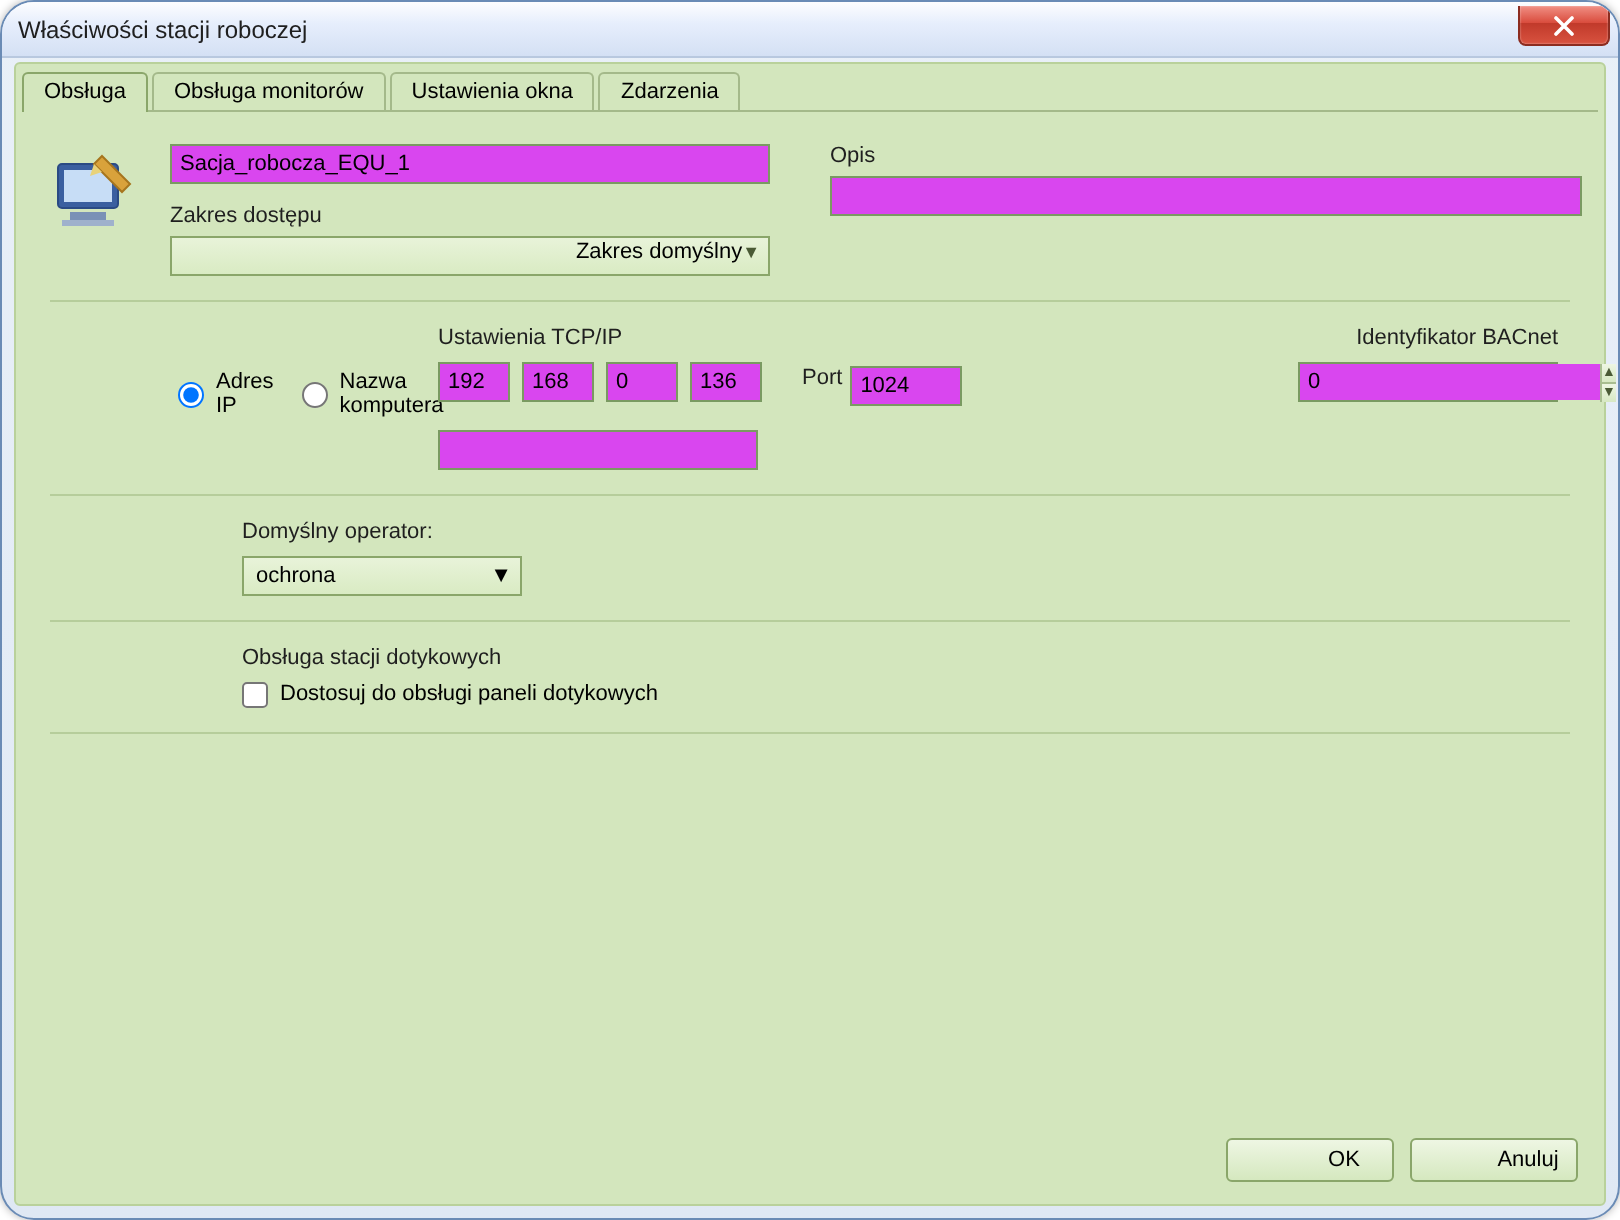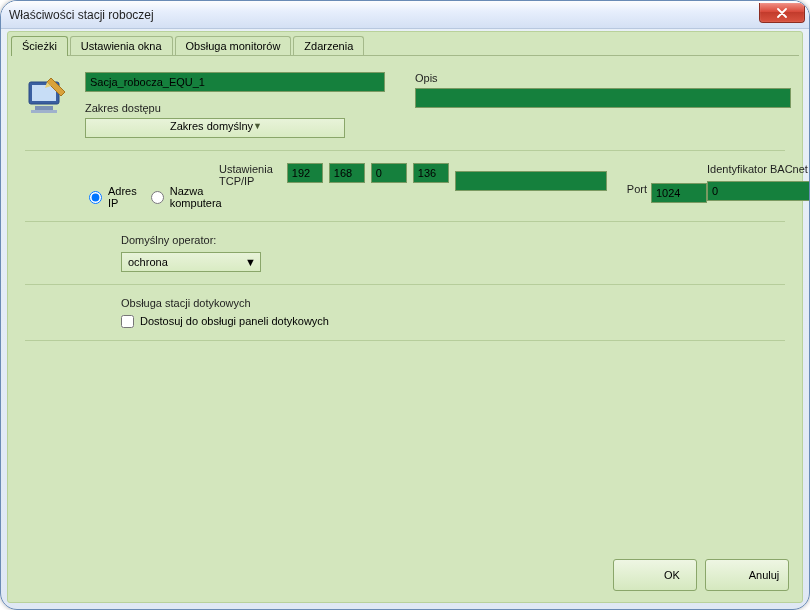--- a/index.html
+++ b/index.html
@@ -73,46 +73,46 @@
   }
   .row { display:flex; align-items: flex-start; }
   .workstation-icon {
     width:48px; height:48px; margin-right:16px;
     display:flex; align-items:center; justify-content:center;
   }
   .form-col { flex:1; display:flex; gap: 30px; }
   .col { display:flex; flex-direction:column; gap:2px; }
   .label { color:#1f1f1f; margin-bottom:2px; }
   input[type=text], .select, .spin {
-    height:20px; border:1px solid #7a9a62; background:#15803d;
+    height:20px; border:1px solid #7a9a62; background:#d946ef;
     padding: 2px 4px; font-size:11px;
   }
   .name-input { width:300px; }
   .desc-input { width:376px; }
   .select {
-    width:260px; display:flex; align-items:center; justify-content:center;
+    width:300px; display:flex; align-items:center; justify-content:flex-end;
     background: linear-gradient(#e8f3d9,#d9ebc3);
     border:1px solid #8aa66a;
     padding:0 4px 4px 6px;
     cursor:default;
   }
   .select .arrow { font-size:9px; color:#4a5a35; }
   .hr { height:1px; background:#b6cd9b; margin: 12px 0; }
   .net-row { display:flex; align-items:flex-start; margin-left:64px; }
   .radio-col { width:130px; display:flex; flex-direction:row; gap:14px; padding-top:22px; }
   .radio-item { display:flex; align-items:center; gap:6px; cursor:default; }
   .radio-item input { margin:0; }
-  .tcp-col { display:flex; flex-direction:row; gap:6px; }
+  .tcp-col { display:flex; flex-direction:column; gap:6px; }
   .tcp-label { margin-bottom:0; }
   .ip-row { display:flex; gap:6px; }
   .ip-row input[type=text] { width:36px; text-align:left; }
   .compname { width:160px; margin-top:8px; }
   .port-col { margin-left:20px; display:flex; flex-direction:row; gap:4px; padding-top:20px; }
   .port-col input { width:56px; }
-  .bacnet-col { margin-left:auto; margin-right:6px; display:flex; flex-direction:column; gap:4px; }
+  .bacnet-col { margin-left:auto; margin-right:6px; display:flex; flex-direction:column; gap:4px;align-items:flex-end; }
   .spin {
     width:130px; display:flex; align-items:center; padding:0;
   }
   .spin input { border:none; flex:1; height:18px; padding:0 4px; }
   .spin .btns { width:16px; display:flex; flex-direction:column; border-left:1px solid #a8bd90; }
   .spin .btns div {
     flex:1; font-size:7px; line-height:9px; text-align:center;
     background:linear-gradient(#eef6e3,#d7e8c3); cursor:default; color:#4a5a35;
     border-bottom:1px solid #a8bd90;
   }
@@ -132,21 +132,21 @@
     border:1px solid #8aa66a; border-radius:3px;
     background:linear-gradient(#e8f3d9,#d5e8bf);
     display:flex; align-items:center; justify-content:center;
     cursor:default;
   }
   .footer {
     position:absolute; bottom:8px; right:10px;
     display:flex; gap:8px;
   }
   .btn {
-    min-width:84px; height:32px;
+    min-width:84px; height:22px;
     border:1px solid #8aa66a; border-radius:3px;
     background:linear-gradient(#eef6e3,#d5e8bf);
     display:flex; align-items:center; justify-content:center;
     cursor:default;
     padding-left:34px;
   }
 </style>
 </head>
 <body>
 
@@ -155,23 +155,23 @@
     <span class="titlebar-title">Właściwości stacji roboczej</span>
     <div class="close-btn">
       <svg width="10" height="10" viewBox="0 0 10 10">
           <path d="M1 1 L9 9 M9 1 L1 9" stroke="#fff" stroke-width="1.8" stroke-linecap="round"></path>
         </svg>
     </div>
   </div>
 
   <div class="body">
     <div class="tabstrip">
-      <div class="tab active">Ścieżki</div>
+      <div class="tab active">Obsługa</div>
+      <div class="tab">Obsługa monitorów</div>
       <div class="tab">Ustawienia okna</div>
-      <div class="tab">Obsługa monitorów</div>
       <div class="tab">Zdarzenia</div>
     </div>
 
     <div class="tabpanel">
 
       <div class="row">
         <div class="workstation-icon">
           <svg width="44" height="44" viewBox="0 0 44 44">
             <rect x="4" y="8" width="30" height="22" rx="2" fill="#3a5fa0" stroke="#2a4a84"></rect>
             <rect x="7" y="11" width="24" height="16" fill="#c7ddf6"></rect>

